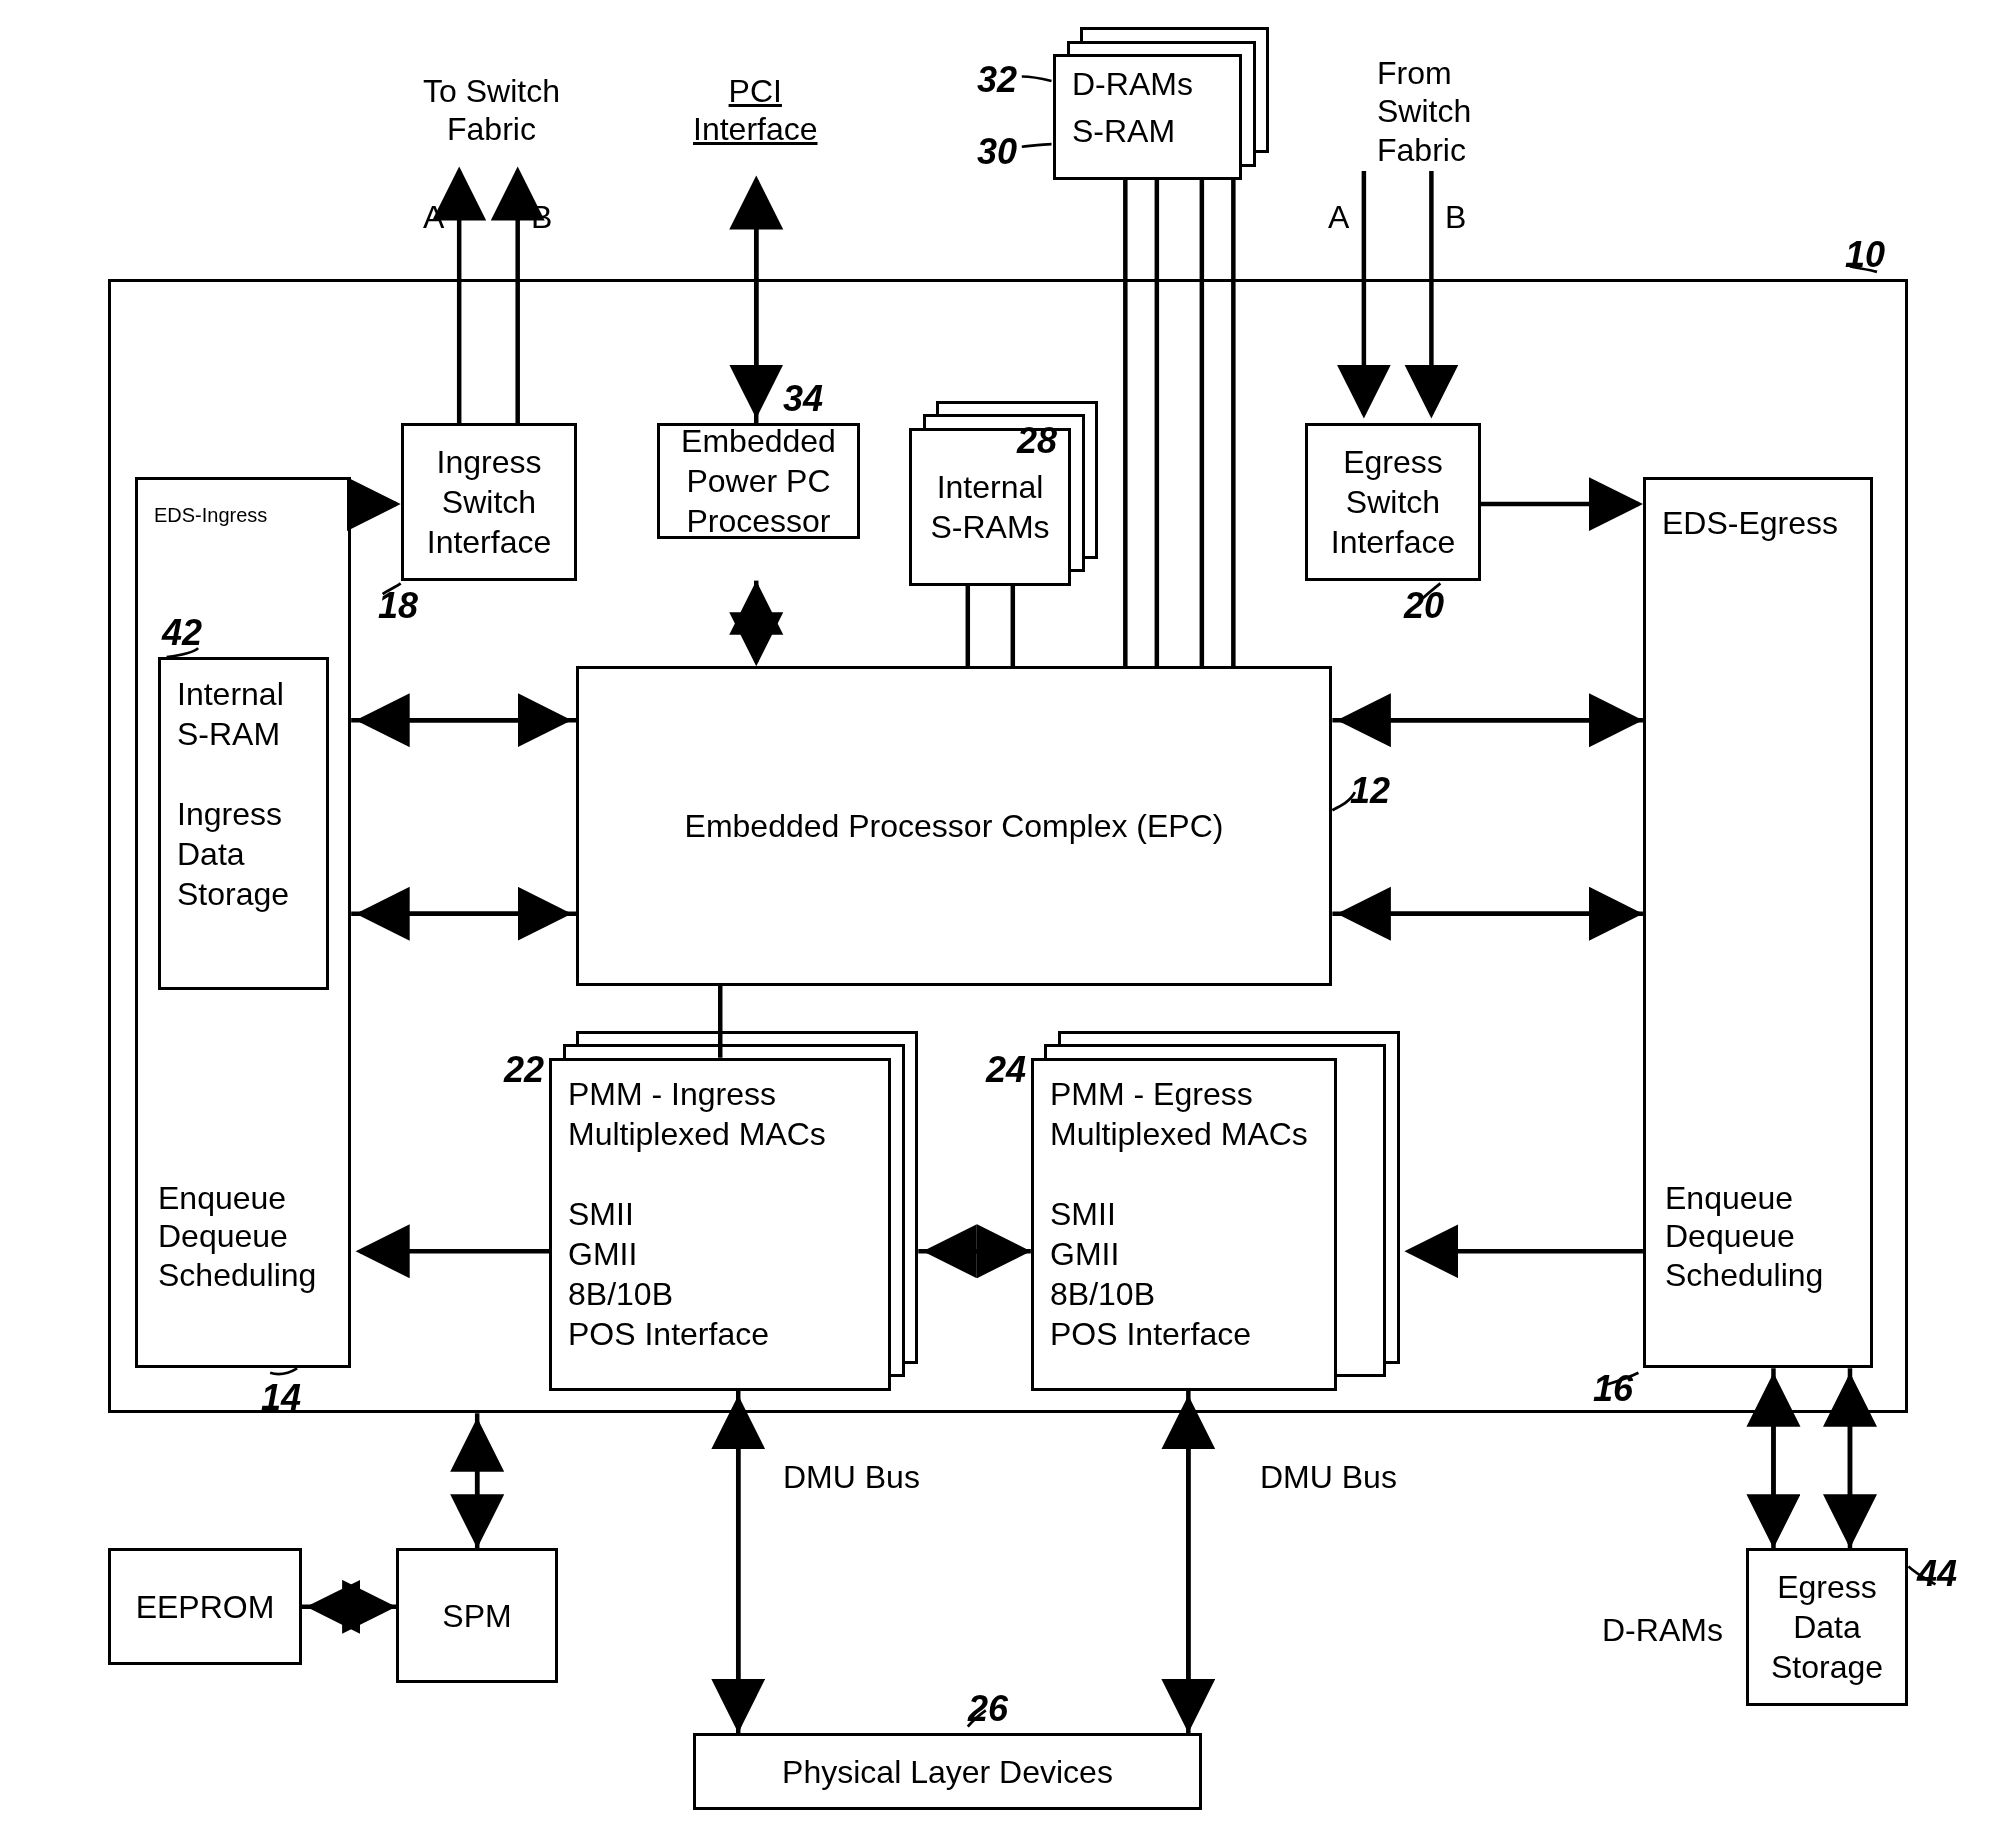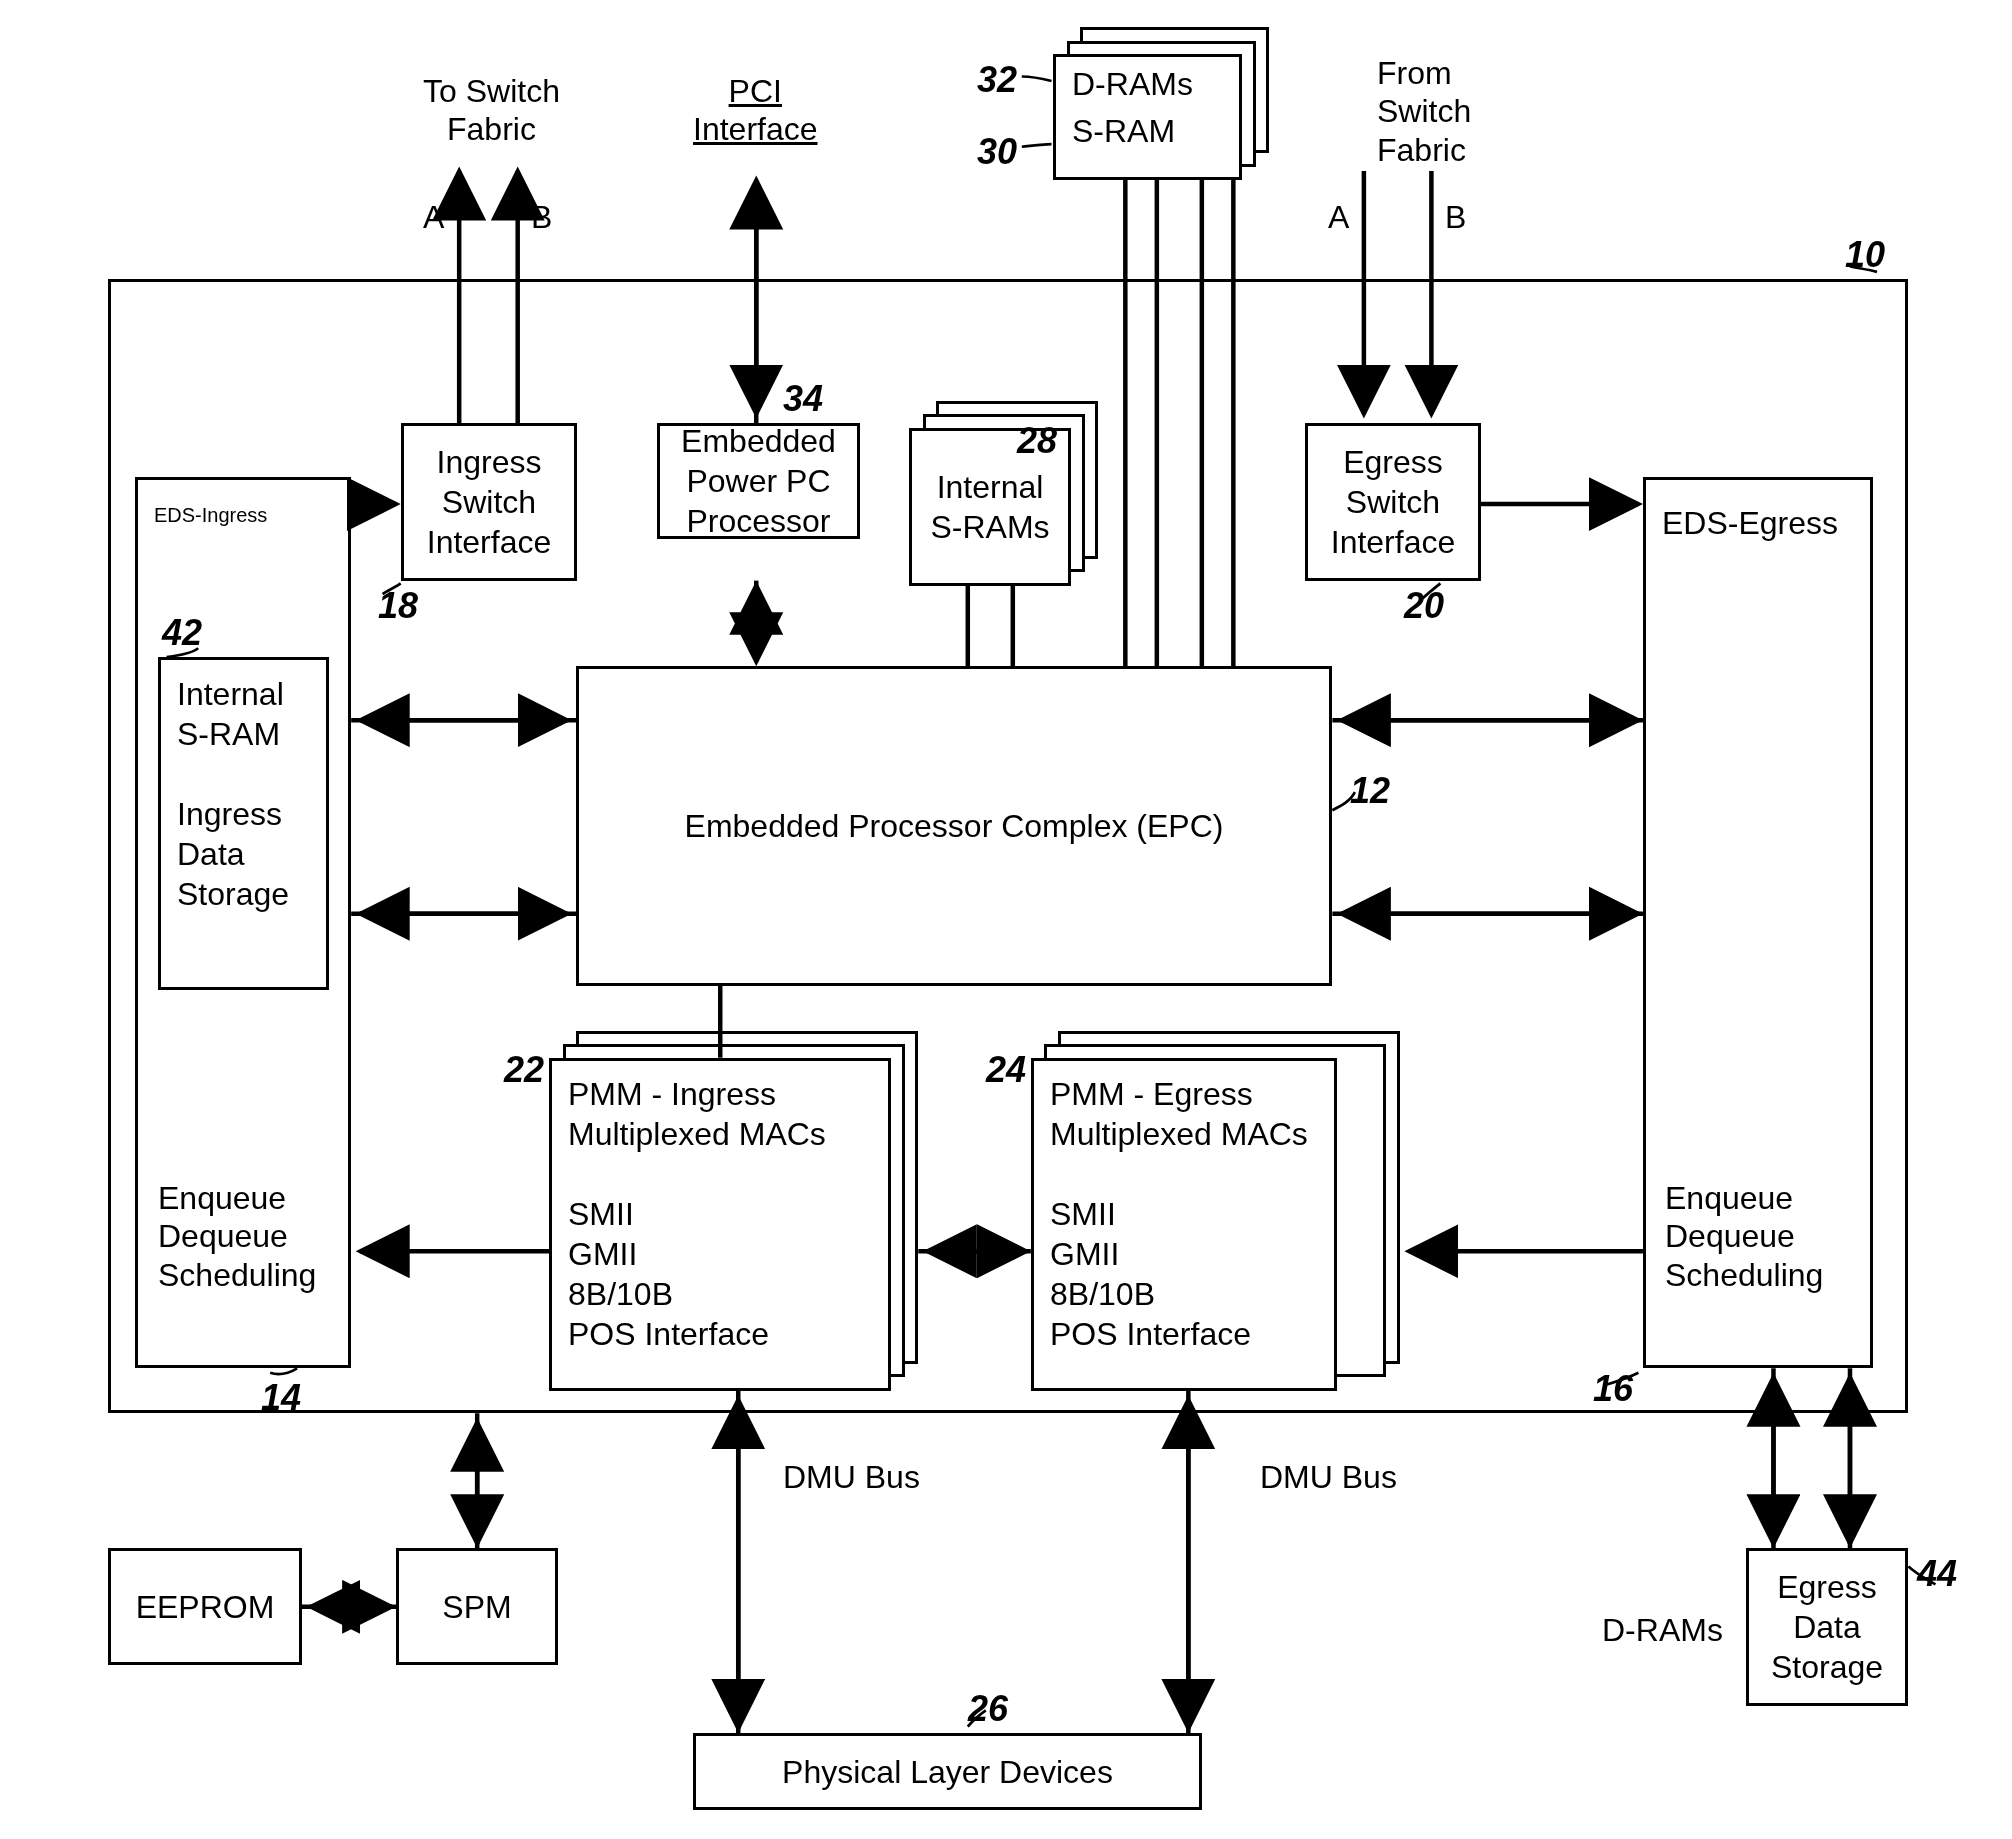--- a/index.html
+++ b/index.html
@@ -163,21 +163,21 @@
 
 <div class="box" style="left:693px; top:1733px; width:509px; height:77px;">
   <div>Physical Layer Devices</div>
 </div>
 <div class="ref" style="left:968px; top:1688px;">26</div>
 
 <div class="box" style="left:108px; top:1548px; width:194px; height:117px;">
   <div>EEPROM</div>
 </div>
 
-<div class="box" style="left:396px; top:1548px; width:162px; height:117px;">
+<div class="box" style="left:396px; top:1548px; width:162px; height:135px;">
   <div>SPM</div>
 </div>
 
 <div class="box" style="left:1746px; top:1548px; width:162px; height:158px;">
   <div style="white-space:pre-line;">Egress
 Data
 Storage</div>
 </div>
 <div class="ref" style="left:1917px; top:1553px;">44</div>
 <div class="label" style="left:1602px; top:1611px;">D-RAMs</div>

